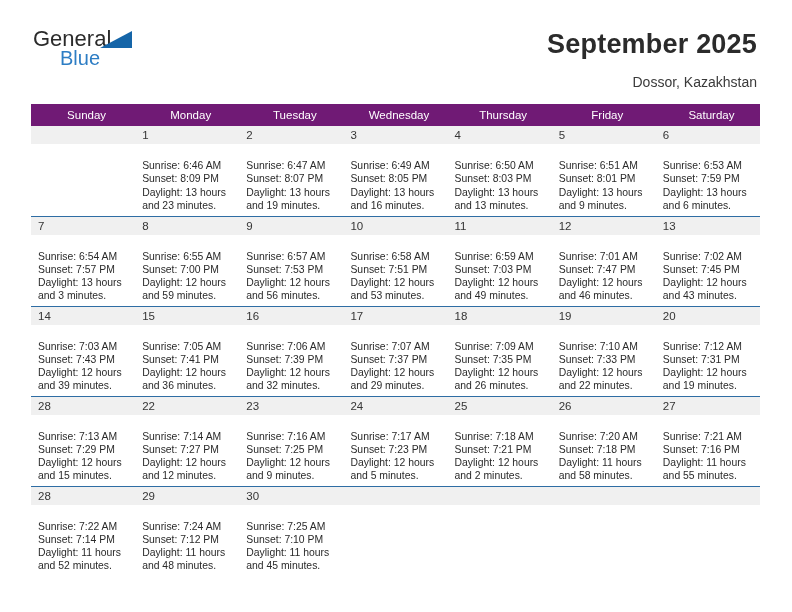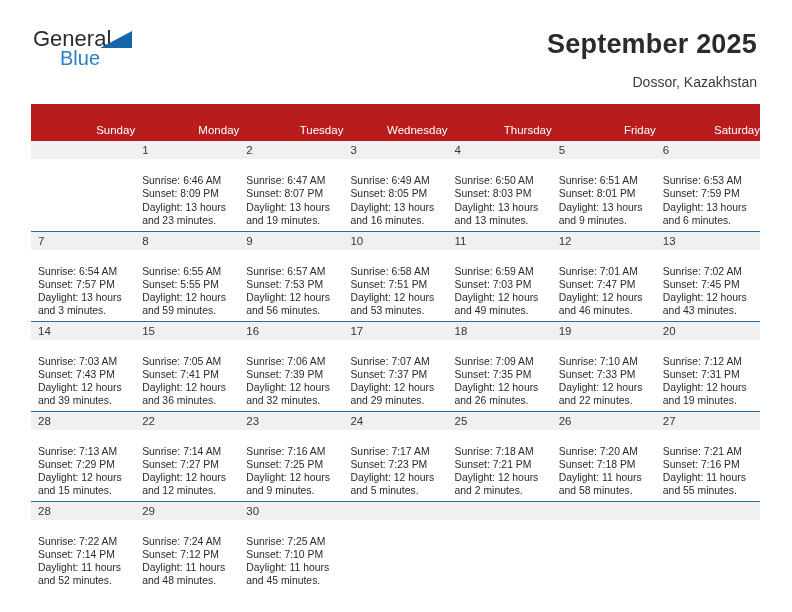--- a/index.html
+++ b/index.html
@@ -85,26 +85,26 @@
     left: 31px;
     top: 104px;
     width: 729px;
   }
   table.cal {
     width: 729px;
     border-collapse: collapse;
     table-layout: fixed;
   }
   table.cal th {
-    background: #b91c1c;
+    background: #701a75;
     color: #ffffff;
     font-size: 11.5px;
     font-weight: normal;
-    text-align: right;
-    padding: 20px 0 5px 7px;
+    text-align: center;
+    padding: 5px 0 5px 7px;
     height: 21px;
     border: none;
   }
   td.daycell {
     vertical-align: top;
     padding: 0;
     border: none;
     border-top: 1px solid #2e6da4;
     height: 90px;
     width: 104.14px;
@@ -228,21 +228,21 @@
                 <div>Sunrise: 6:54 AM</div>
                 <div>Sunset: 7:57 PM</div>
                 <div>Daylight: 13 hours</div>
                 <div>and 3 minutes.</div>
               </div>
             </td>
             <td class="daycell">
               <div class="daynum">8</div>
               <div class="info">
                 <div>Sunrise: 6:55 AM</div>
-                <div>Sunset: 5:55 PM</div>
+                <div>Sunset: 7:00 PM</div>
                 <div>Daylight: 12 hours</div>
                 <div>and 59 minutes.</div>
               </div>
             </td>
             <td class="daycell">
               <div class="daynum">9</div>
               <div class="info">
                 <div>Sunrise: 6:57 AM</div>
                 <div>Sunset: 7:53 PM</div>
                 <div>Daylight: 12 hours</div>

